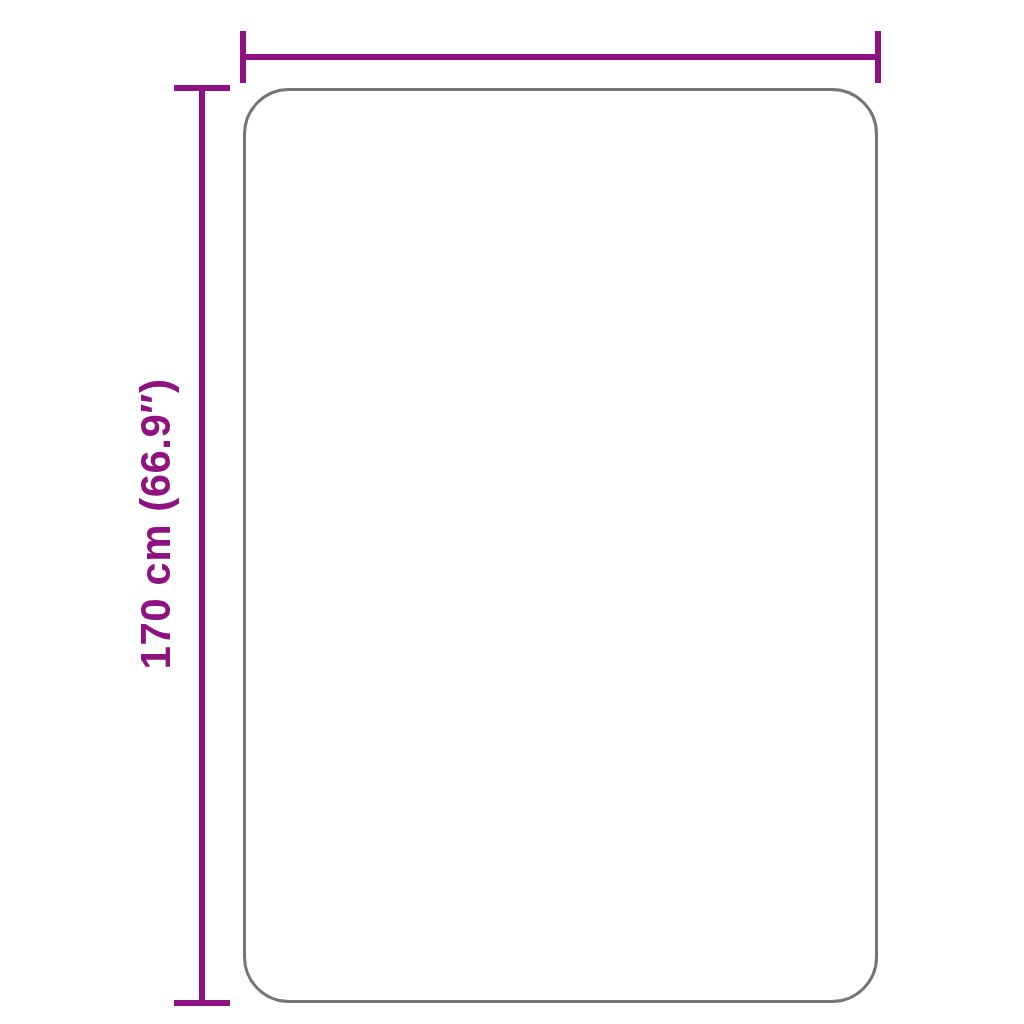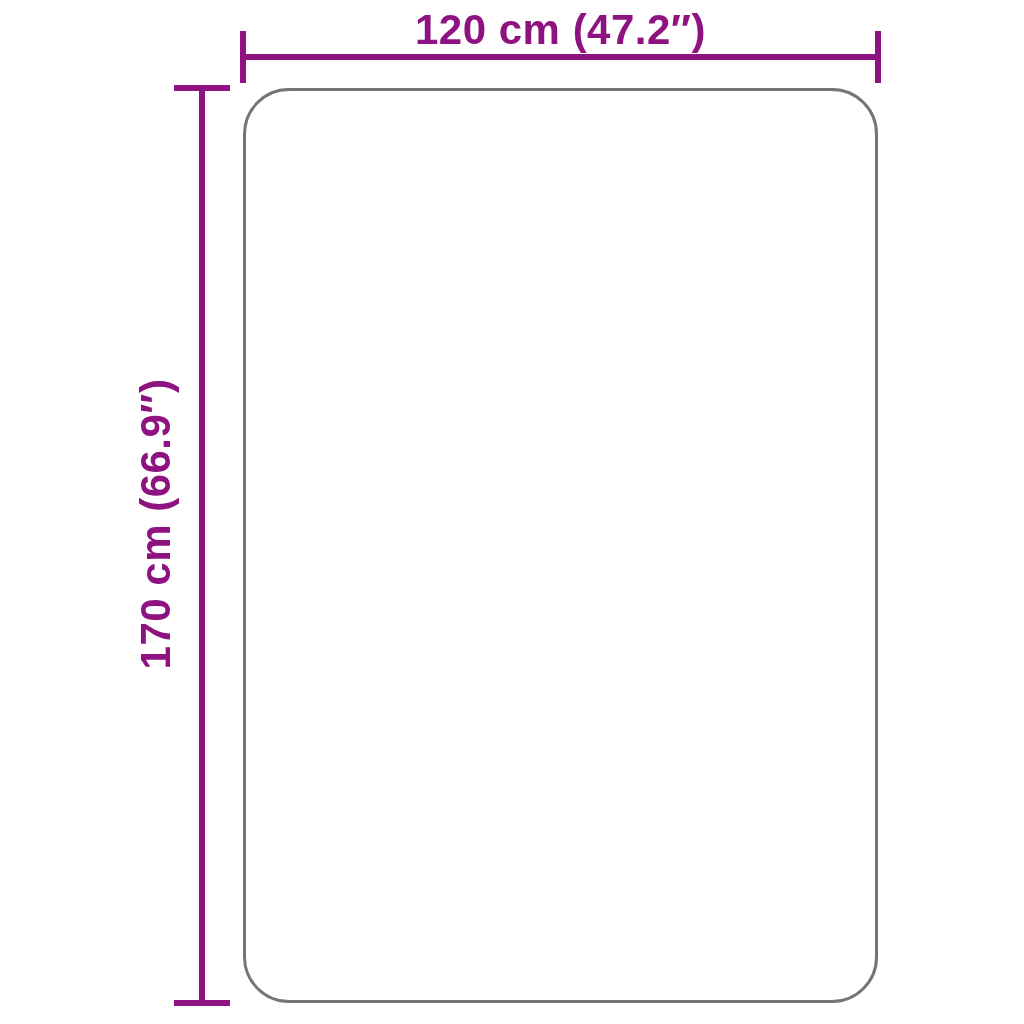--- a/index.html
+++ b/index.html
@@ -62,20 +62,19 @@
 </head>
 <body>
 
 <div class="canvas">
 
   <div class="rug-outline"></div>
 
   <div class="dim h-dim-line"></div>
   <div class="dim h-cap-left"></div>
   <div class="dim h-cap-right"></div>
-  <div class="dim-label width-label">120 cm (47.2″)</div>
 
   <div class="dim v-dim-line"></div>
   <div class="dim v-cap-top"></div>
   <div class="dim v-cap-bottom"></div>
   <div class="dim-label height-label">170 cm (66.9″)</div>
 
 </div>
 
 </body></html>

